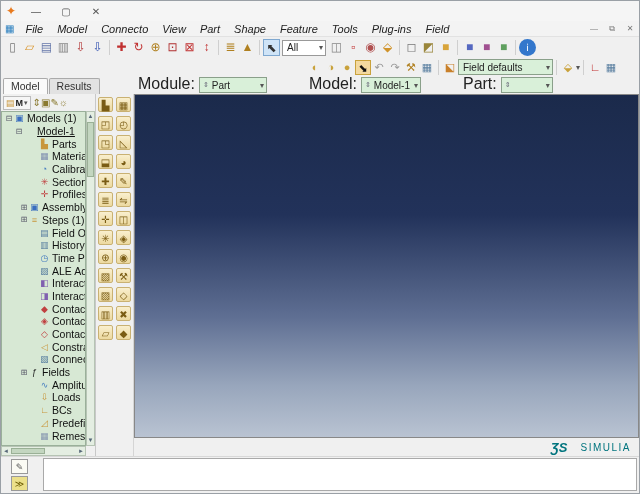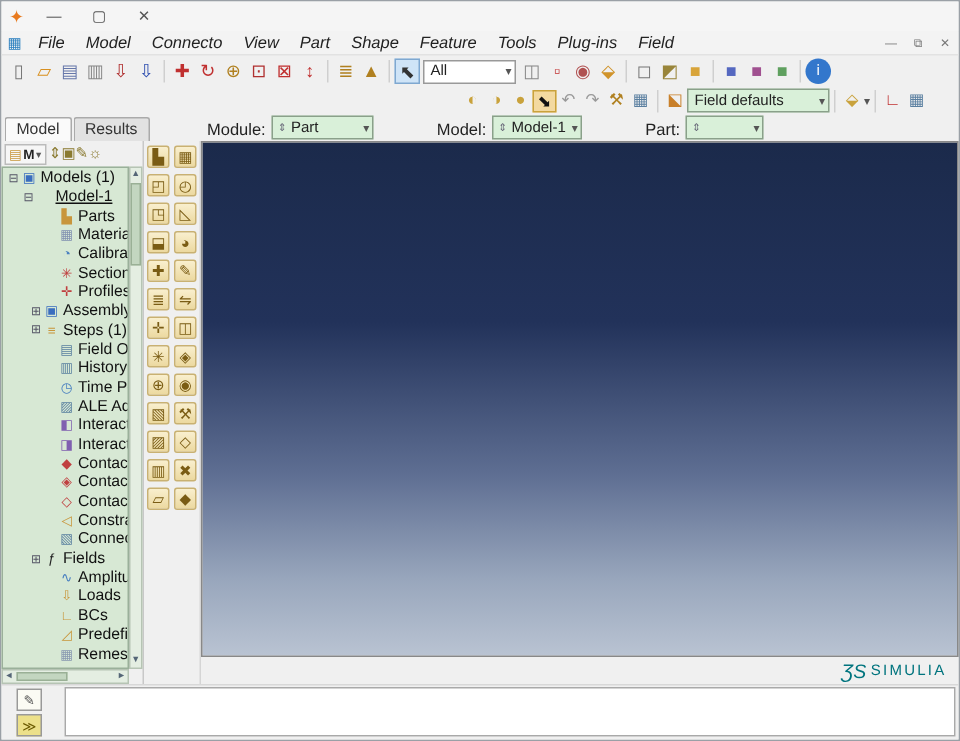--- a/index.html
+++ b/index.html
@@ -23,31 +23,31 @@
 
   
   .tb1 { height:22px; display:flex; align-items:center; padding-left:3px; background:#f0f0f0; border-top:1px solid #e2e2e2; flex:0 0 auto; }
   .tb2 { height:18px; display:flex; align-items:center; background:#f0f0f0; flex:0 0 auto; }
   .tbgroup { display:flex; align-items:center; }
   .tbi { width:17px; height:17px; line-height:17px; text-align:center; font-size:12px; }
   .tb2 .tbi { width:16px; height:15px; line-height:15px; font-size:11px; }
   .sep { width:1px; height:15px; background:#cfcfcf; margin:0 3px; }
   .combo { height:16px; background:#fff; border:1px solid #999; display:inline-flex; align-items:center; padding:0 2px 0 4px; font-size:10px; }
   .combo .caret { color:#555; font-size:8px; margin-left:auto; padding-left:3px; }
-  .allcombo { width:62px; margin:0 2px; }
+  .allcombo { width:44px; margin:0 2px; }
   .greencombo { background:var(--combo-bg,#d9f0d9); border:1px solid #8aa08a; }
   .spin { color:#667; font-size:7px; margin-right:3px; }
   .pdcombo { width:95px; }
 
   
   .ctx { height:18px; display:flex; align-items:flex-end; background:#f0f0f0; flex:0 0 auto; }
   .tabs { width:95px; display:flex; align-items:flex-end; padding-left:2px; flex:0 0 auto; }
   .tab { font-size:10.5px; padding:1px 7px 2px 7px; border:1px solid #aaa; border-bottom:none; background:#e2e2e2; color:#333; margin-right:1px; border-radius:2px 2px 0 0; }
   .tab.active { background:#fafafa; }
-  .ctxlbl { font-size:11px; color:#222; margin:0 4px 1px 6px;padding-left:36px; }
+  .ctxlbl { font-size:16px; color:#222; margin:0 4px 1px 6px;padding-left:36px; }
   .ctxcombo { height:16px; margin-bottom:1px; display:inline-flex; align-items:center; padding:0 2px 0 3px; font-size:10px; }
   .w68{width:68px} .w60{width:60px} .w52{width:52px}
 
   
   .main { flex:1; display:flex; min-height:0; }
   .sidebar { width:95px; flex:0 0 auto; display:flex; flex-direction:column; border-right:1px solid #c8c8c8; background:#f0f0f0; }
   .treebar { height:17px; display:flex; align-items:center; padding-left:2px; flex:0 0 auto; }
   .treebtn { display:inline-flex; align-items:center; border:1px solid #bbb; background:#f6f6f6; height:14px; padding:0 2px; margin-right:2px; }
   .treebtn .g { color:#c8963c; font-style:normal; font-size:9px; }
   .treebtn b { font-size:9px; margin:0 1px; }
@@ -70,21 +70,21 @@
 
   .toolbox { width:38px; flex:0 0 auto; background:#f0f0f0; display:grid; grid-template-columns:16px 16px; grid-auto-rows:18px; gap:1px 2px; padding:3px 0 0 2px; align-content:start; border-right:1px solid #d5d5d5; }
   .tbxi { width:15px; height:15px; line-height:15px; text-align:center; font-size:10px; color:#7a5c14; background:linear-gradient(#f9efce,#ecd9a0); border:1px solid #c9b172; border-radius:2px; }
 
   .right { flex:1; display:flex; flex-direction:column; min-width:0; }
   .canvas { flex:1; position:relative; background:linear-gradient(180deg, var(--canvas-top,#1b2a4b) 0%, #22325a 35%, #5f6f93 65%, #98a6bc 85%, var(--canvas-bottom,#b9c3d2) 100%); border:1px solid #888; }
   .wm { position:absolute; left:46px; top:128px; color:var(--watermark,#d84e28); font-weight:bold; font-size:21px; line-height:26px; letter-spacing:1px; text-shadow:1px 1px 2px rgba(0,0,0,.55); }
   .wm div:last-child { margin-left:-12px; }
   .strip { height:18px; display:flex; align-items:center; justify-content:flex-end; padding-right:8px; background:#f0f0f0; }
   .dslogo { color:var(--logo,#00747e); font-size:10px; letter-spacing:1.5px; display:inline-flex; align-items:center; }
-  .dslogo i { font-style:italic; font-weight:normal; font-size:13px; letter-spacing:0; margin-right:3px; }
+  .dslogo i { font-style:italic; font-weight:bold; font-size:13px; letter-spacing:0; margin-right:13px; }
 
   
   .bottom { height:37px; display:flex; background:#f0f0f0; border-top:1px solid #d8d8d8; flex:0 0 auto; }
   .msgtabs { width:42px; flex:0 0 auto; display:flex; flex-direction:column; align-items:flex-start; padding:2px 0 0 10px; gap:2px; }
   .msgtab { width:17px; height:15px; line-height:14px; text-align:center; font-size:9px; border:1px solid #999; background:#fbfbf4; color:#555; }
   .msgtab.cli { background:#ece08a; color:#6b5a00; }
   .msgarea { flex:1; background:#fff; border:1px solid #a9a9a9; margin:1px 2px 2px 0; }
 </style>
 </head>
 <body>

